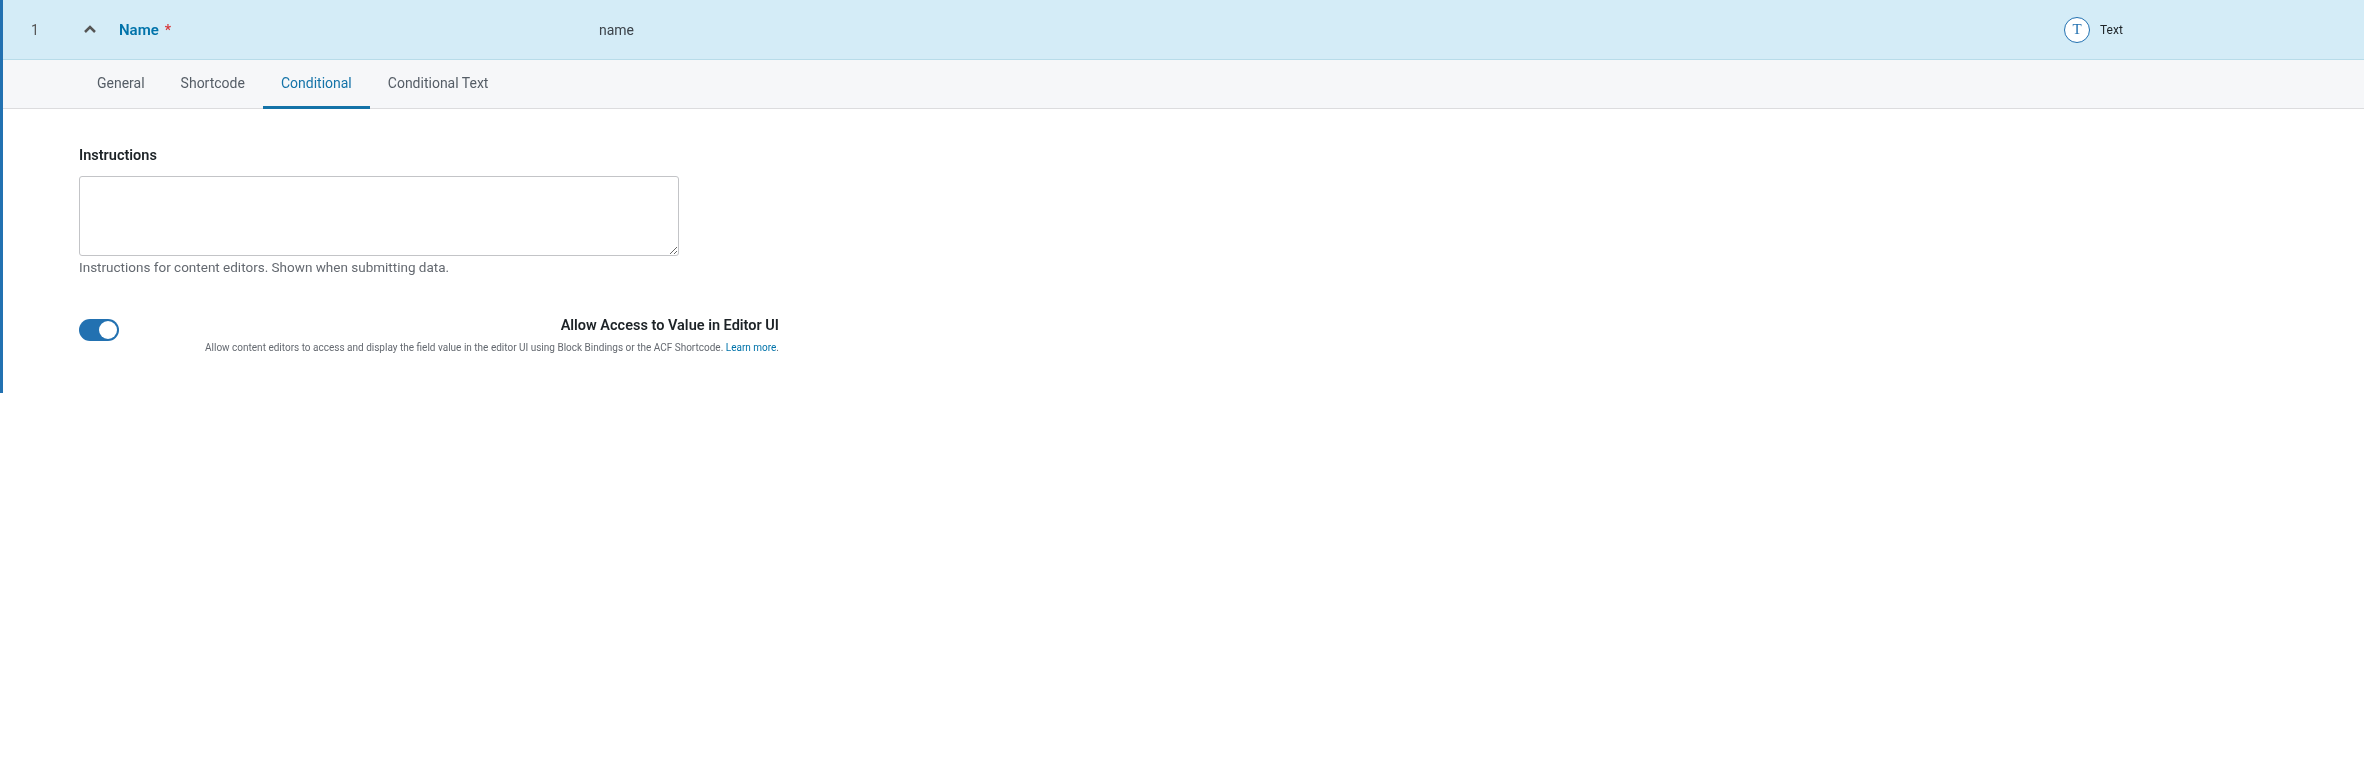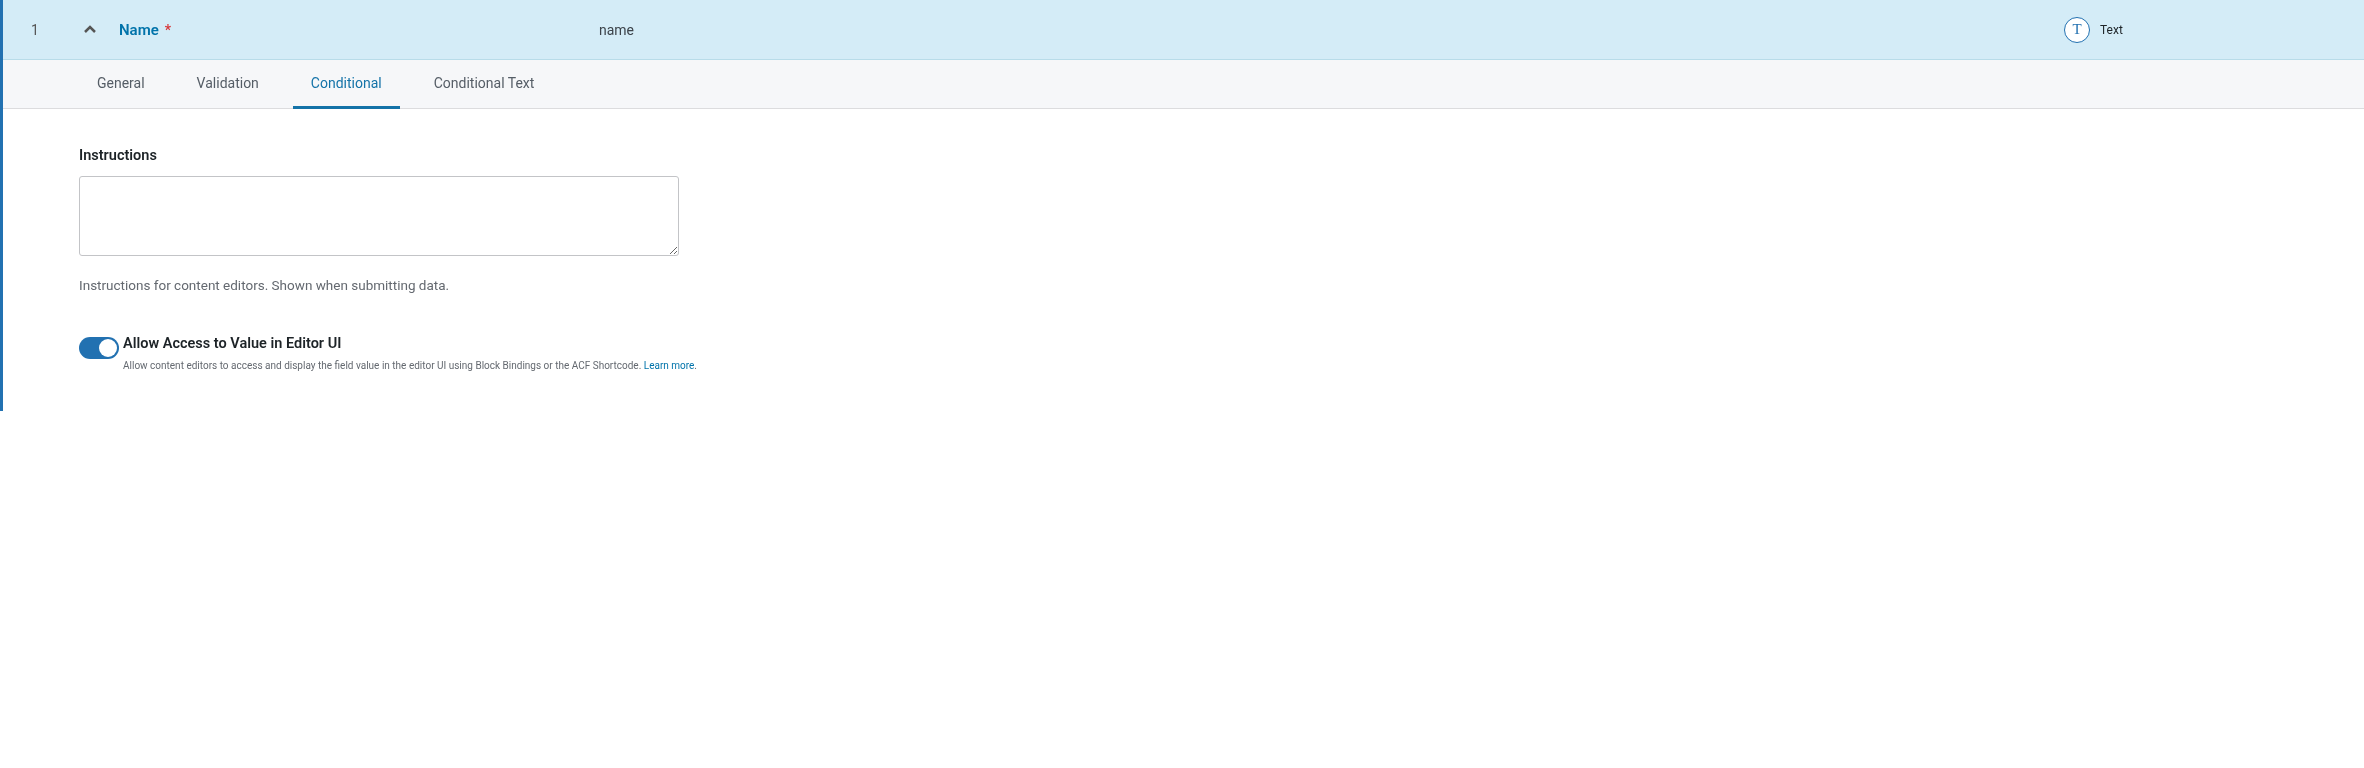--- a/index.html
+++ b/index.html
@@ -83,21 +83,21 @@
     }
     .field-type-label {
       font-size: 12px;
       color: #1d2327;
     }
     .tabs-bar {
       display: flex;
       background: #f6f7f9;
       border-bottom: 1px solid #dcdcde;
       padding-left: 76px;
-      gap: 16px;
+      gap: 0;
     }
     .tab {
       padding: 15px 18px;
       font-size: 14px;
       color: #555d66;
       cursor: pointer;
       border-bottom: 3px solid transparent;
       margin-bottom: -1px;
     }
     .tab.active {
@@ -123,27 +123,27 @@
       border: 1px solid #c3c4c7;
       border-radius: 3px;
       padding: 8px;
       font-family: inherit;
       font-size: 13px;
       resize: both;
     }
     .setting-hint {
       color: #646970;
       font-size: 13.5px;
-      margin-top: 18px;
     }
     .toggle-row {
       display: flex;
       align-items: flex-start;
-      gap: 4px;
+      gap: 22px;
       max-width: 700px;
+      text-align: right;
     }
     .toggle {
       position: relative;
       width: 40px;
       height: 22px;
       background: #2271b1;
       border-radius: 11px;
       flex-shrink: 0;
       cursor: pointer;
       margin-top: 2px;
@@ -192,21 +192,21 @@
   </div>
   <div class="field-slug-col">name</div>
   <div class="field-type-col">
     <div class="type-icon">T</div>
     <span class="field-type-label">Text</span>
   </div>
 </div>
 
 <div class="tabs-bar">
   <div class="tab">General</div>
-  <div class="tab">Validation</div>
+  <div class="tab">Shortcode</div>
   <div class="tab active">Conditional</div>
   <div class="tab">Conditional Text</div>
 </div>
 
 <div class="field-settings">
   <div class="setting-block">
     <div class="setting-label">Instructions</div>
     <textarea class="instructions-textarea" style=""></textarea>
     <div class="setting-hint">Instructions for content editors. Shown when submitting data.</div>
   </div>

